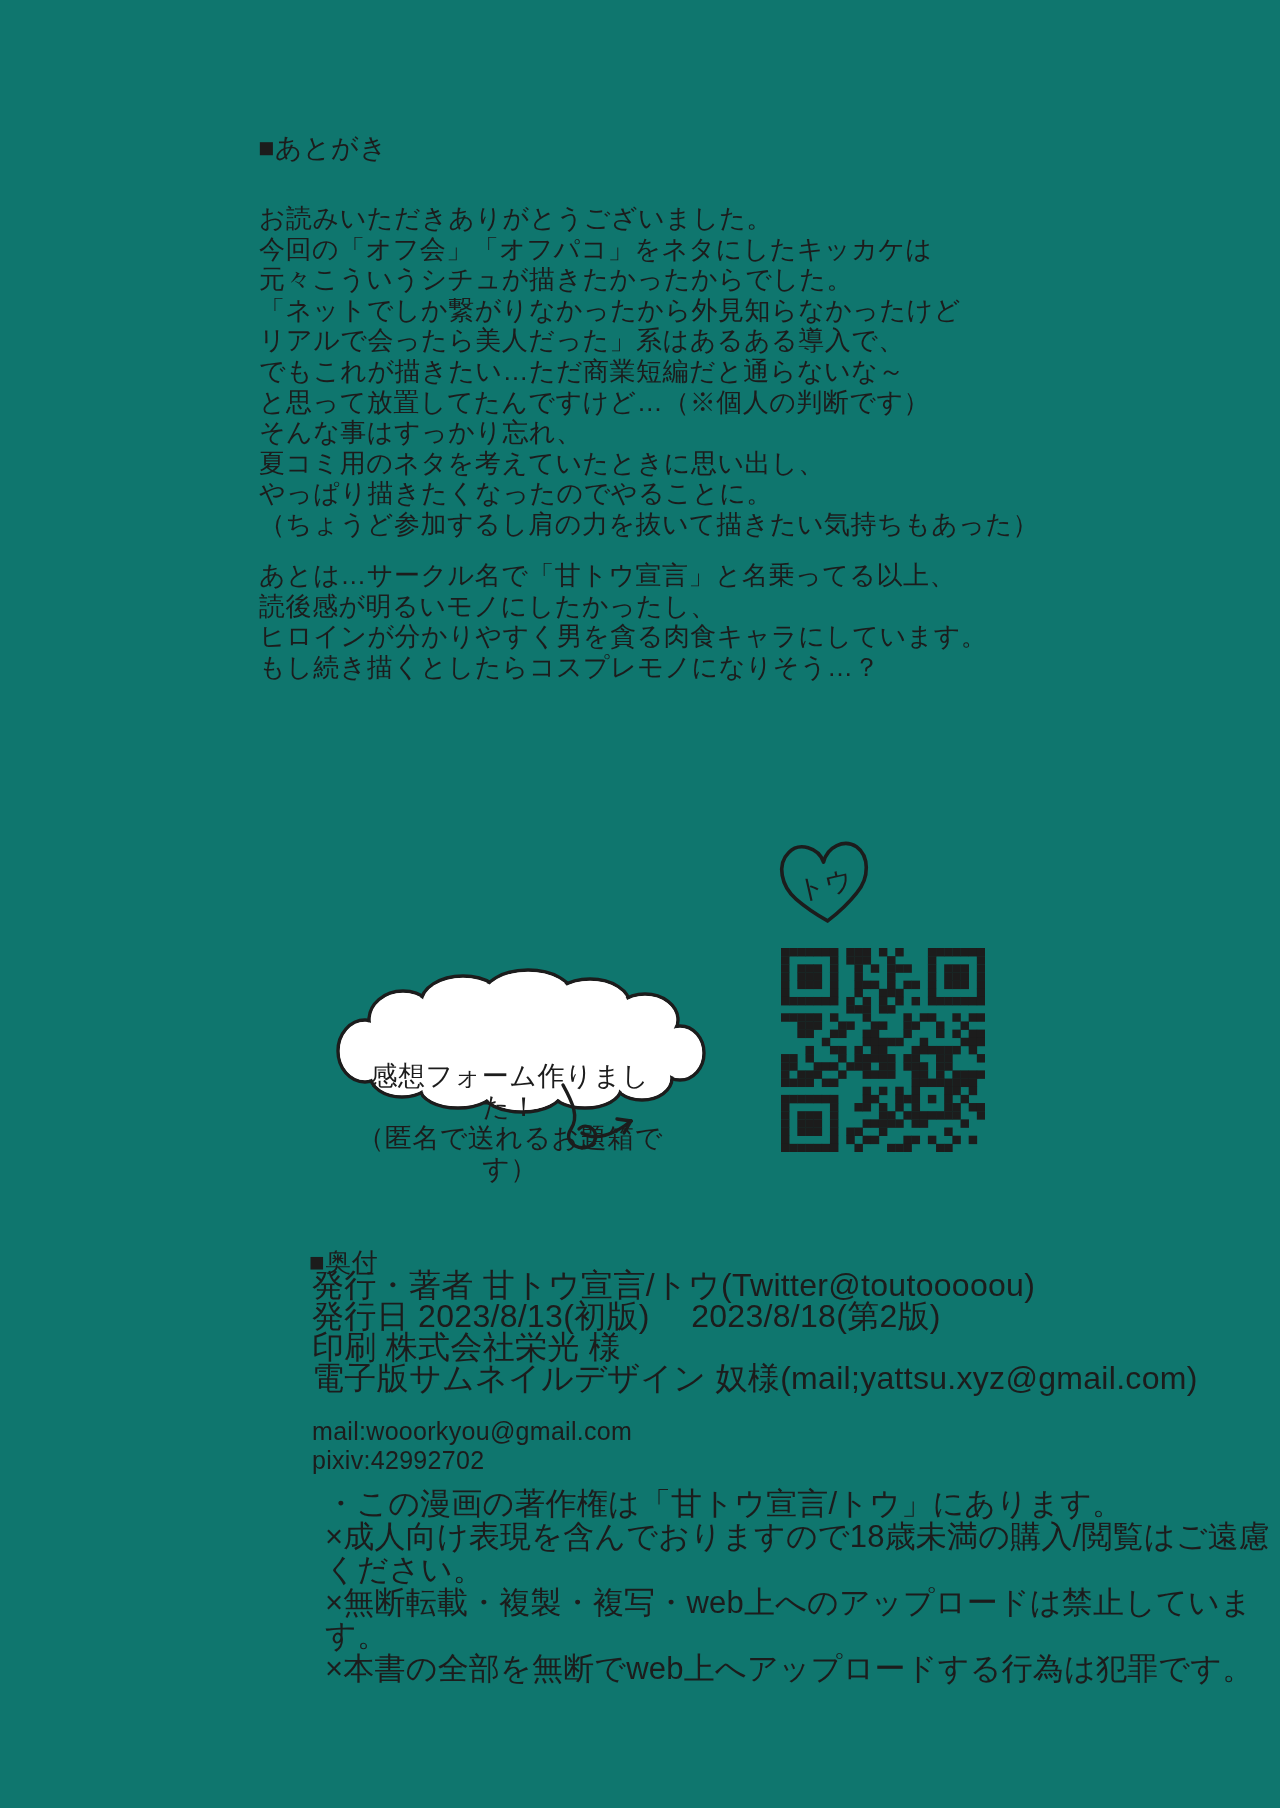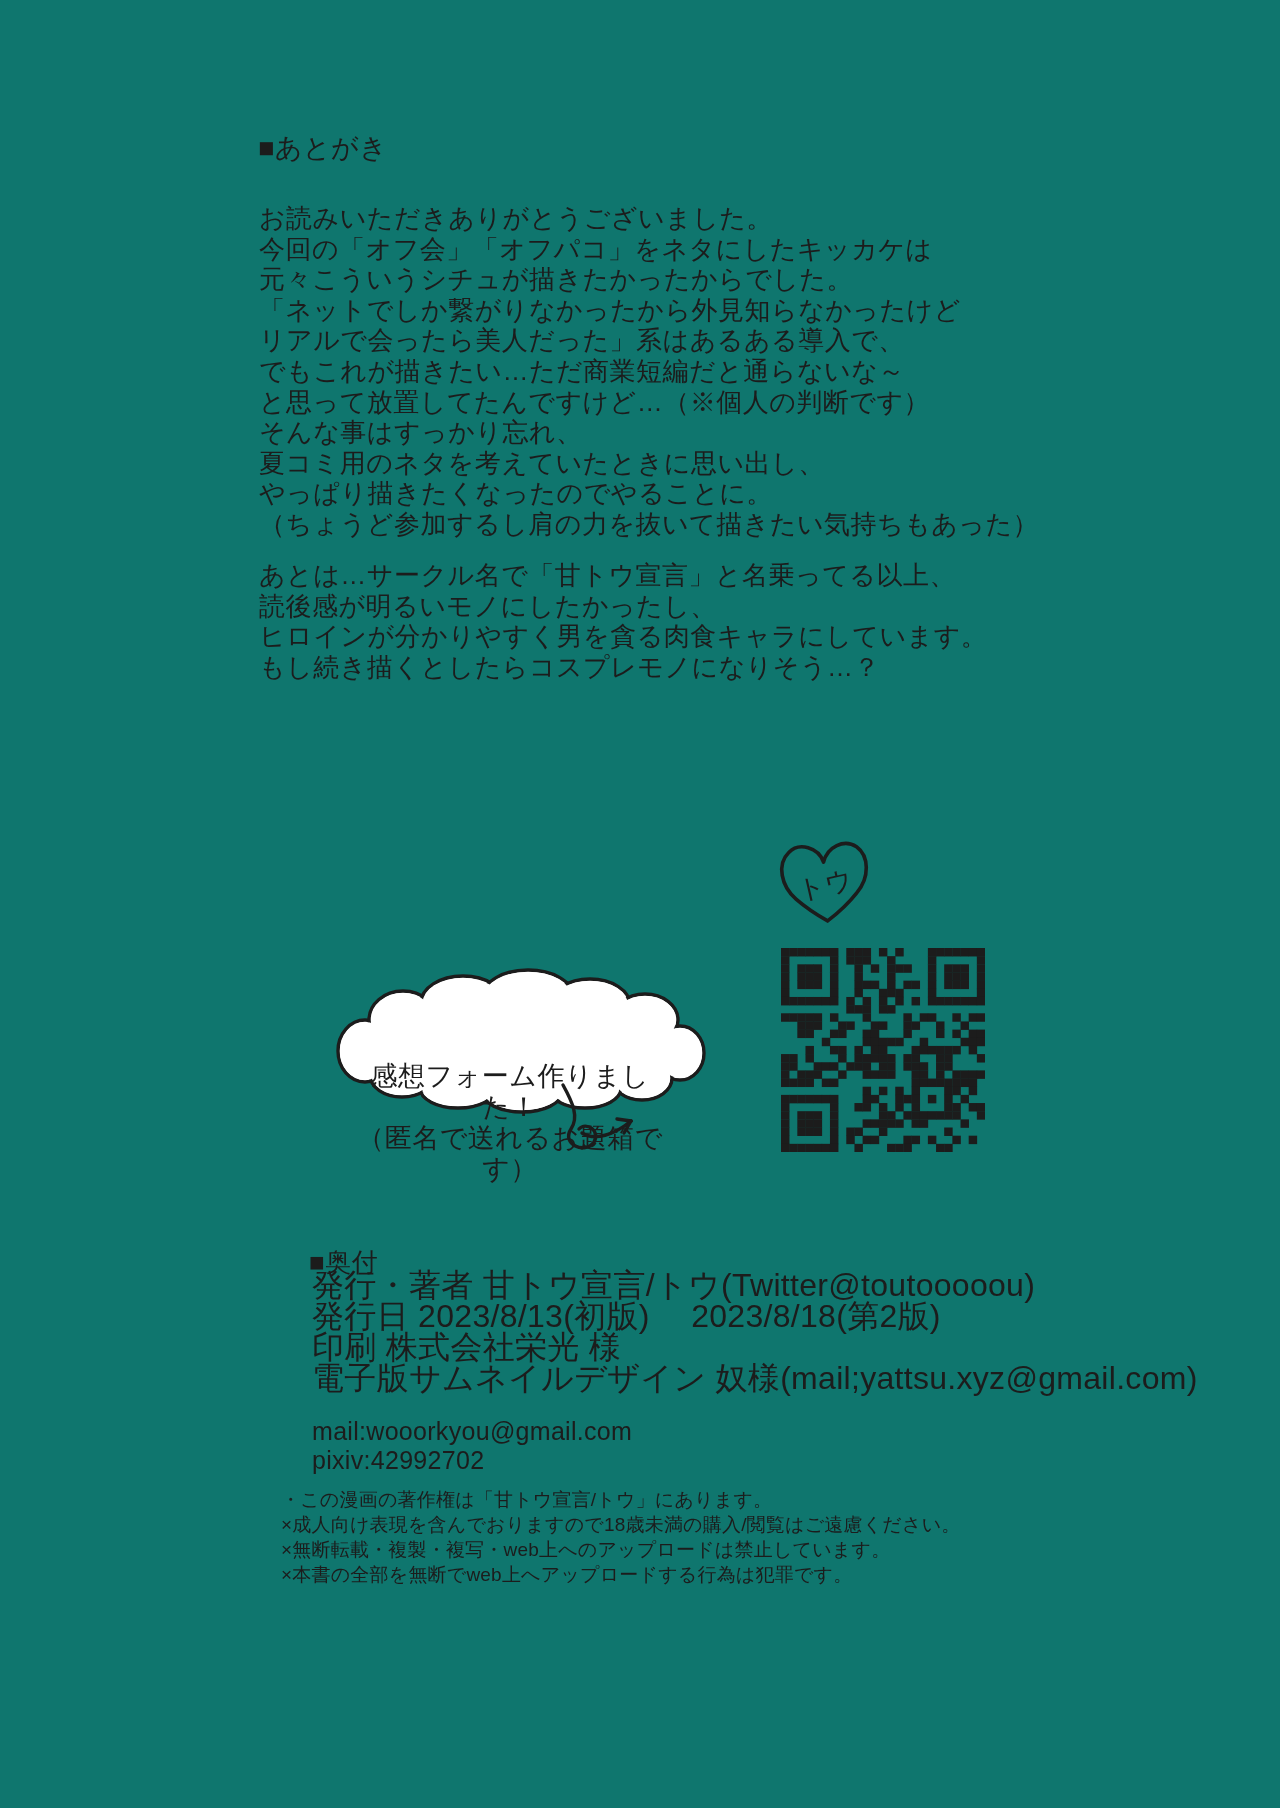--- a/index.html
+++ b/index.html
@@ -11,21 +11,21 @@
     font-family:Liberation Sans, sans-serif;
     color:#1c1c1c;
     overflow:hidden;
   }
   .abs{position:absolute;}
   .txt{white-space:pre-line;}
   .heading{font-size:27px;line-height:32px;letter-spacing:.5px;}
   .body-par{font-size:26px;line-height:30.6px;letter-spacing:.5px;}
   .colophon{font-size:32px;line-height:31px;letter-spacing:.3px;}
   .contact{font-size:25px;line-height:28.6px;letter-spacing:.3px;}
-  .notices{font-size:19px;line-height:25px;letter-spacing:.2px;}
+  .notices{font-size:31px;line-height:33px;letter-spacing:.2px;margin-left:44px;}
   .bubble-text{
     font-size:27px;line-height:31px;
     text-align:center;white-space:pre-line;letter-spacing:.5px;
   }
   svg{display:block;}
 </style>
 </head>
 <body>
 
 <div class="page">

